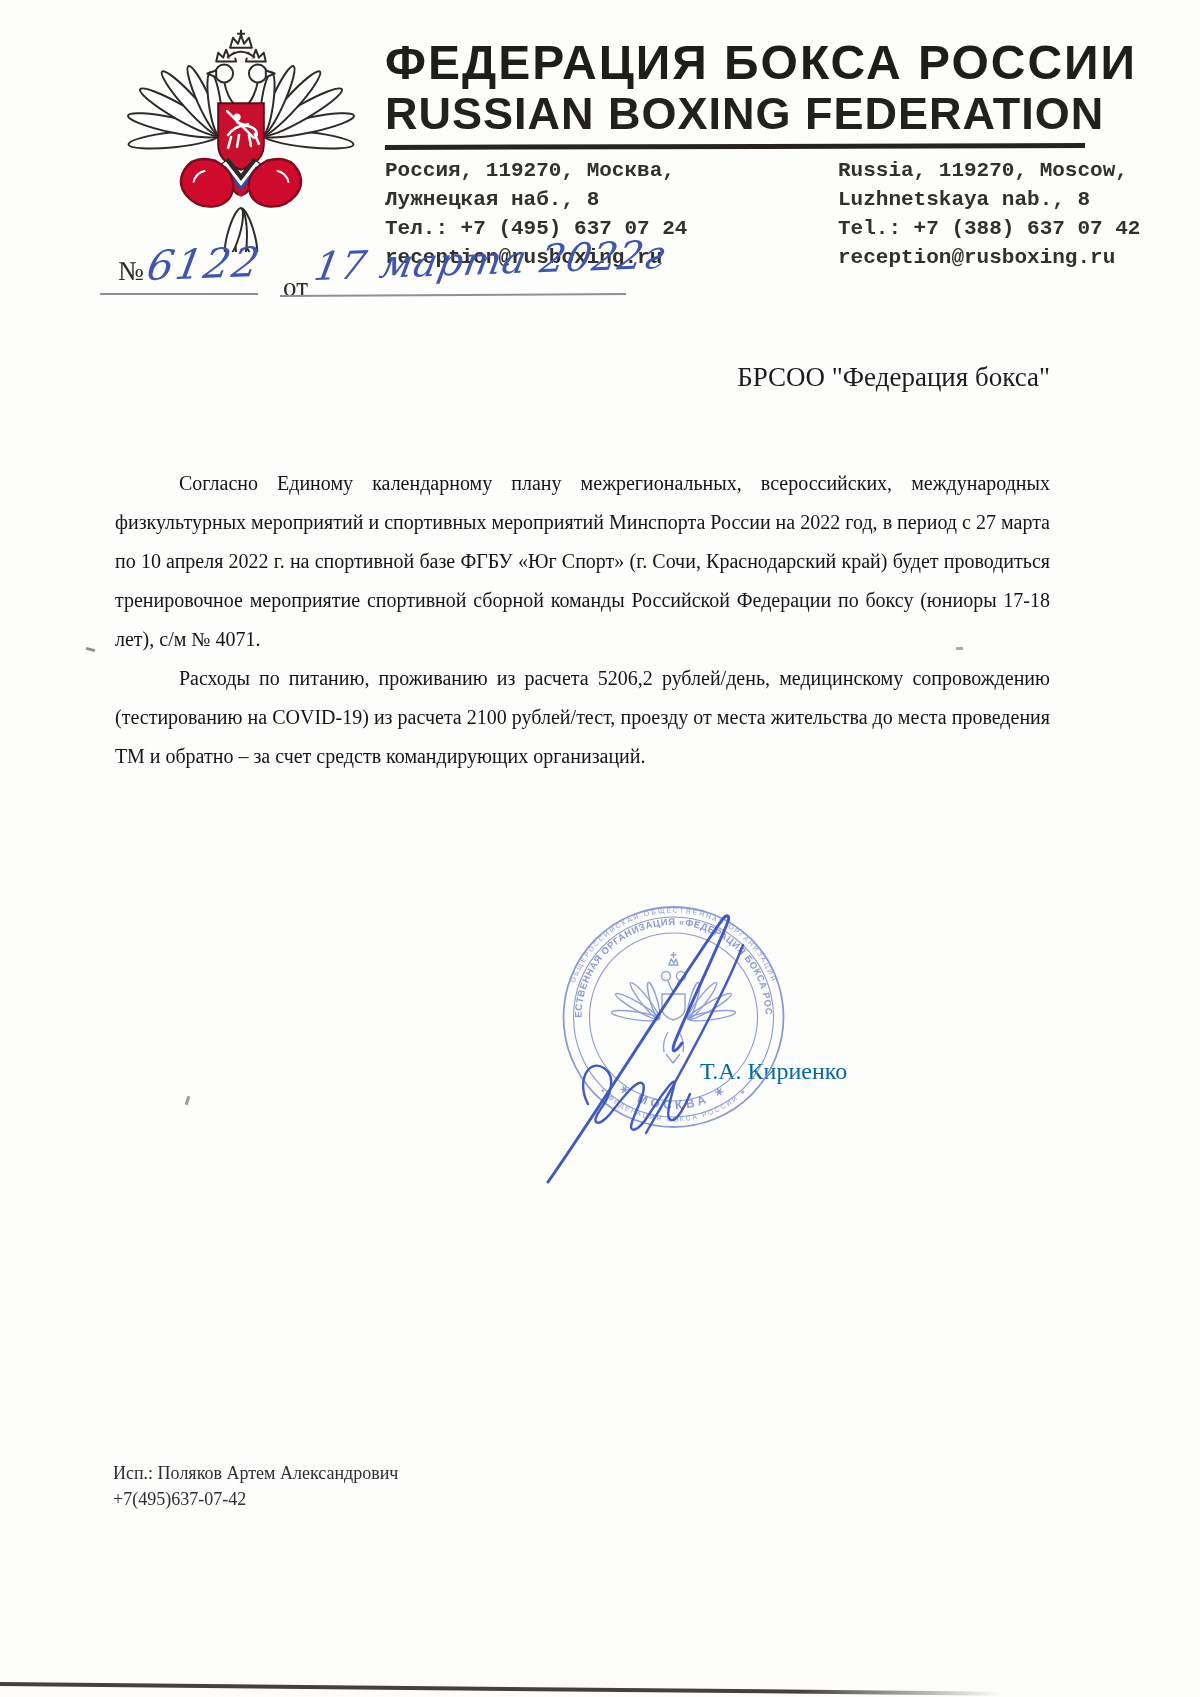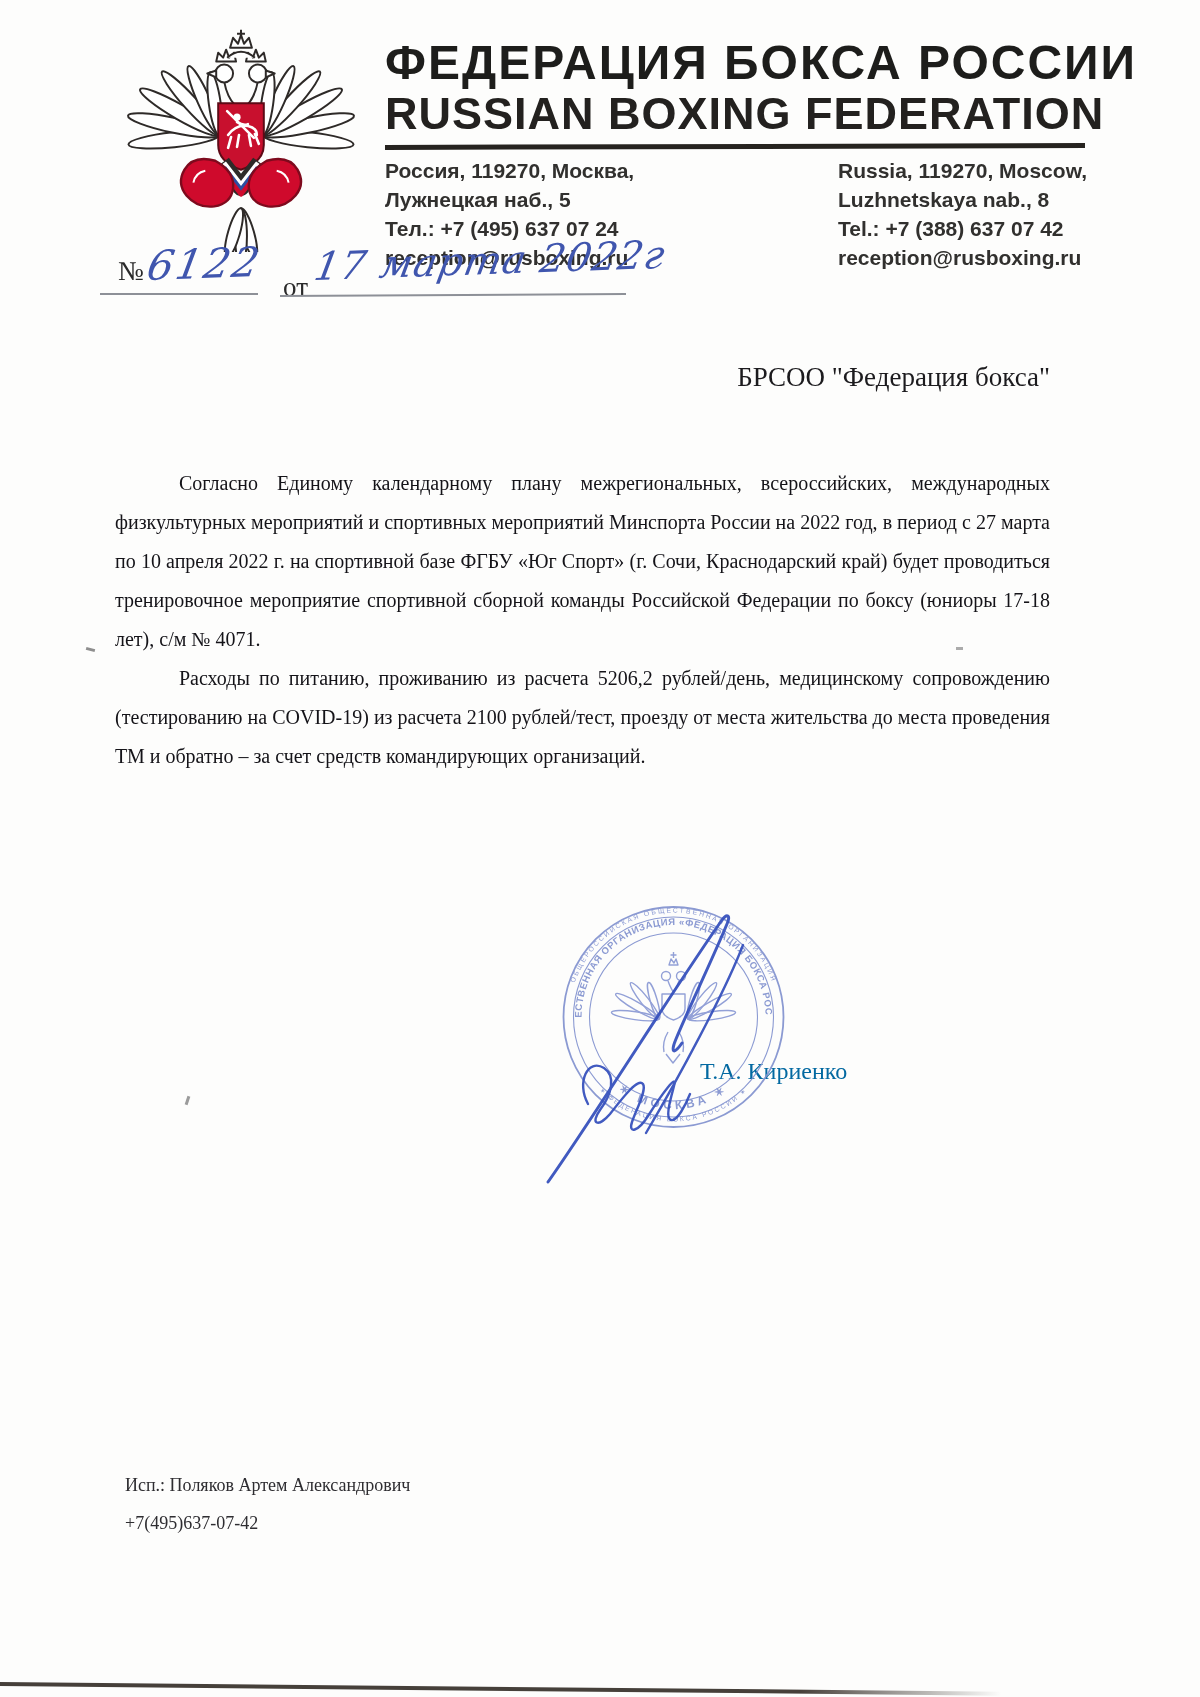--- a/index.html
+++ b/index.html
@@ -7,21 +7,21 @@
         overflow:hidden;font-family:"Liberation Serif",serif;color:#17161a;}
   .abs{position:absolute;}
 
   
   .logo{left:122px;top:14px;width:238px;height:238px;}
   .org-ru{left:385px;top:38px;width:705px;font-family:"Liberation Sans",sans-serif;
           font-weight:800;font-size:48px;line-height:1.05;letter-spacing:2px;color:#1d1d1b;white-space:nowrap;}
   .org-en{left:385px;top:90px;width:705px;font-family:"Liberation Sans",sans-serif;
           font-weight:700;font-size:45px;line-height:1.05;letter-spacing:1px;color:#23211f;white-space:nowrap;}
   .rule{left:385px;top:144px;width:700px;height:5px;background:#26231f;transform:rotate(-0.15deg);}
-  .addr{top:156px;font-family:Liberation Sans, sans-serif;font-weight:700;font-size:21px;
+  .addr{top:156px;font-family:Liberation Mono, monospace;font-weight:700;font-size:21px;
         line-height:29px;color:#31302e;}
   .addr-ru{left:385px;}
   .addr-en{left:838px;}
 
   
   .ref-label{font-family:"Liberation Serif",serif;font-size:27px;color:#2a2a2a;}
   .ref-no-label{left:118px;top:256px;}
   .ref-ot-label{left:283px;top:272px;}
   .hand{font-family:"DejaVu Serif",serif;font-style:italic;color:#4056ae;
         display:inline-block;transform:skewX(-12deg) rotate(-2deg);}
@@ -38,21 +38,21 @@
   .body-text p{margin:0;text-indent:64px;}
 
   
   .sig-title{left:115px;top:1058px;font-size:28px;color:#1c1b1e;}
   .sig-name{left:700px;top:1058px;width:336px;font-size:24px;color:#0369a1;}
   .stamp-svg{left:528px;top:882px;width:292px;height:312px;filter:blur(0.4px);opacity:.92;}
   .sign-svg{left:528px;top:882px;width:292px;height:312px;opacity:.95;}
 
   
   .footer{left:113px;top:1460px;font-size:18px;line-height:26px;color:#2e2d31;}
-  .footer div{margin:12px;}
+  .footer div{margin:0;}
 
   
   .artifact-a{left:86px;top:648px;width:9px;height:3px;background:#8e8e8e;transform:rotate(14deg);}
   .artifact-b{left:956px;top:647px;width:7px;height:3px;background:#ababab;}
   .artifact-c{left:186px;top:1096px;width:3px;height:9px;background:#9b9b9b;transform:rotate(18deg);}
   .scan-line{left:-4px;top:1682px;width:1005px;height:4px;transform:rotate(0.55deg);
              transform-origin:left center;
              background:linear-gradient(to right,#46403a 0%,#46403a 80%,rgba(70,64,58,0) 100%);}
 </style>
 </head>
@@ -130,21 +130,21 @@
       <path d="M156,158 q10,2 12,12" fill="none" stroke="#ffffff" stroke-width="2"></path>
     </g>
   </svg>
 
   <div class="abs org-en">RUSSIAN BOXING FEDERATION</div>
   <div class="abs org-ru">ФЕДЕРАЦИЯ БОКСА РОССИИ</div>
   <div class="abs rule"></div>
 
   <div class="abs addr addr-ru">
     <div>Россия, 119270, Москва,</div>
-    <div>Лужнецкая наб., 5</div>
+    <div>Лужнецкая наб., 8</div>
     <div>Тел.: +7 (495) 637 07 24</div>
     <div>reception@rusboxing.ru</div>
   </div>
   <div class="abs addr addr-en">
     <div>Russia, 119270, Moscow,</div>
     <div>Luzhnetskaya nab., 8</div>
     <div>Tel.: +7 (388) 637 07 42</div>
     <div>reception@rusboxing.ru</div>
   </div>
 

